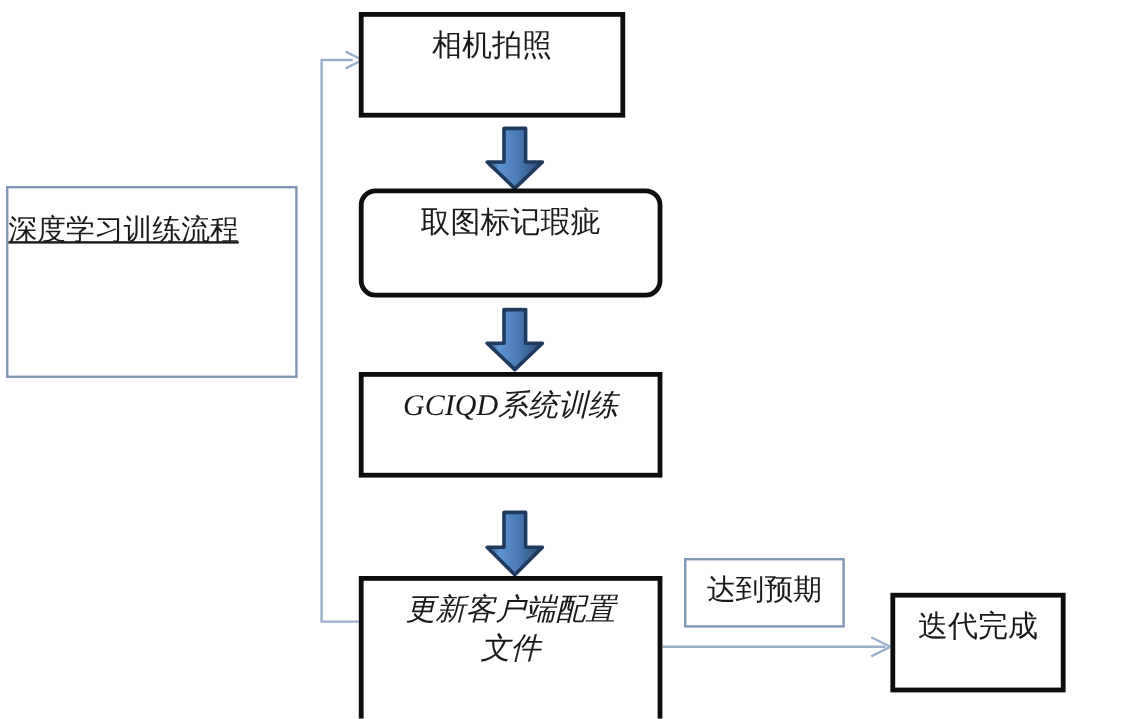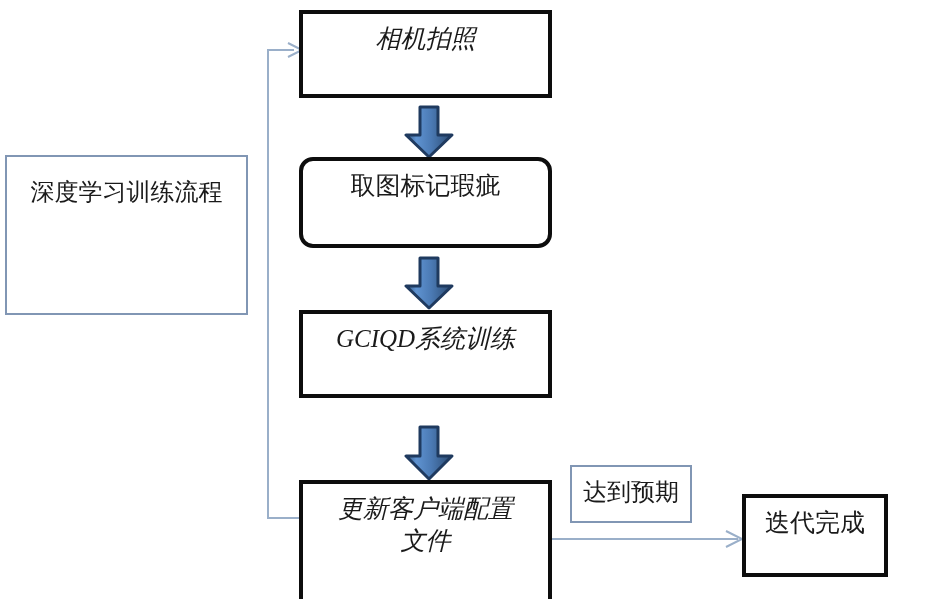--- a/index.html
+++ b/index.html
@@ -46,26 +46,27 @@
   .node.note {
     border: 2px solid #8196b4;
     font-size: 24px;
     padding-top: 10px;
     align-items: flex-start;
   }
 
   
   .note-stack {
     display: flex;
-    flex-direction: column;
-    align-items: center;
+    flex-direction: row;
+    align-items: flex-end;
     justify-content: flex-start;
     width: 100%;
     gap: 22px;
     padding-top: 10px;
+    text-decoration: underline;
   }
   .note-stack .note-line {
     display: block;
     white-space: pre-line;
     line-height: 1.32;
   }
 
   
   .conn {
     position: absolute;
@@ -140,38 +141,38 @@
       <path d="M 18 2 L 36 2 L 36 31 L 50 31 L 27 54 L 4 31 L 18 31 Z" fill="url(#baGrad3)" stroke="#1f3a5f" stroke-width="3" stroke-linejoin="round"></path>
     </svg>
   </div>
 
   <div class="node note" style="left:5px; top:155px; width:243px; height:160px;">
     <div class="note-stack">
       <span class="note-line">深度学习训练流程</span>
     </div>
   </div>
 
-  <div class="node process" style="left:299px; top:10px; width:253px; height:88px;font-style:italic;">
+  <div class="node process" style="left:299px; top:10px; width:222px; height:88px;">
     <span class="node-label">相机拍照</span>
   </div>
 
   <div class="node process" style="left:299px; top:157px; width:253px; height:91px;border-radius:14px;">
     <span class="node-label">取图标记瑕疵</span>
   </div>
 
   <div class="node process" style="left:299px; top:310px; width:253px; height:88px;font-style:italic;">
     <span class="node-label">GCIQD系统训练</span>
   </div>
 
   <div class="node process" style="left:299px; top:480px; width:253px; height:136px;font-style:italic;">
     <span class="node-label">更新客户端配置
 文件</span>
   </div>
 
-  <div class="node note" style="left:570px; top:465px; width:122px; height:58px;">
+  <div class="node note" style="left:570px; top:465px; width:134px; height:58px;">
     <span class="node-label">达到预期</span>
   </div>
 
   <div class="node process" style="left:742px; top:494px; width:146px; height:83px;">
     <span class="node-label">迭代完成</span>
   </div>
 
 </div>
 
 </body></html>

